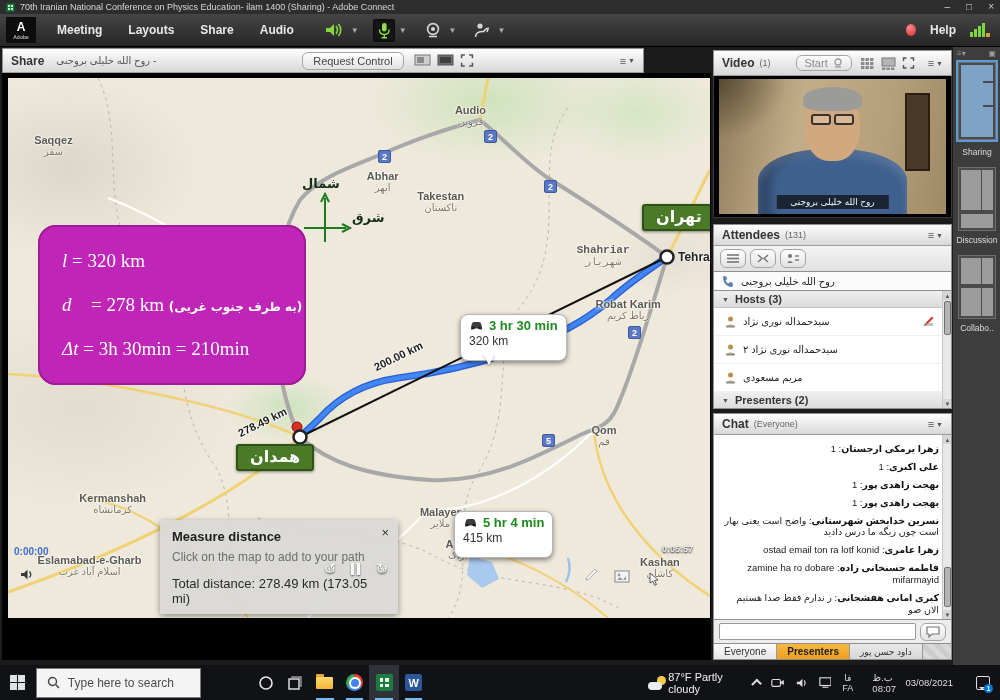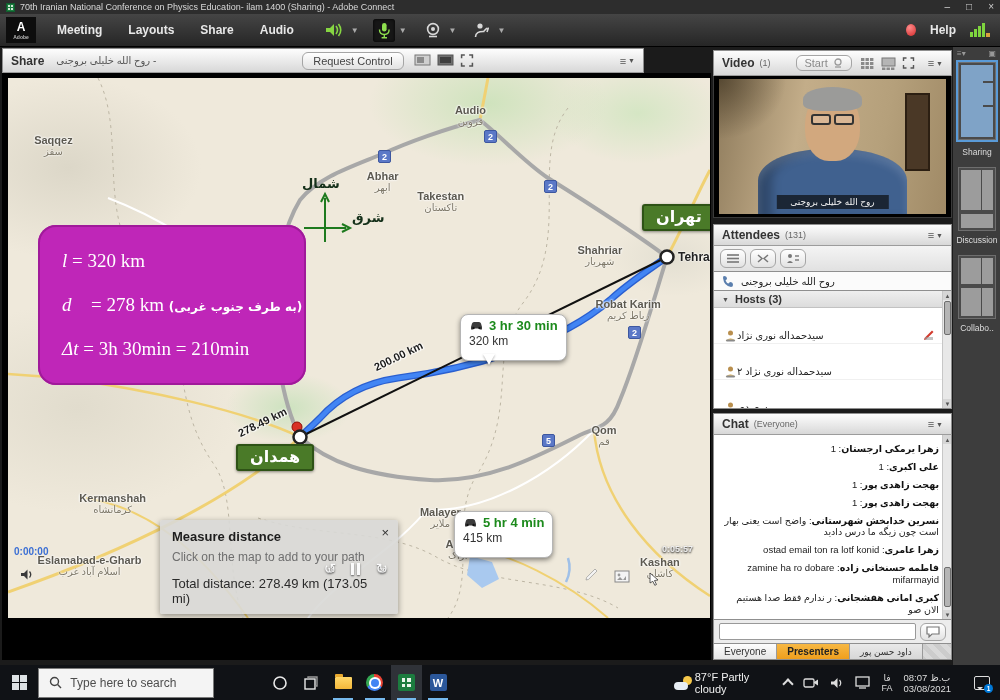--- a/index.html
+++ b/index.html
@@ -128,21 +128,21 @@
                border:1px solid #8f8f8f;border-top:none;display:flex;align-items:center;gap:4px;padding:0 6px;}
   .att-toolbar .hbtn{width:26px;height:19px;}
   .att-active{left:713px;top:272px;width:239px;height:19px;background:#fbfbfb;border:1px solid #8f8f8f;border-top:none;
               display:flex;align-items:center;gap:6px;padding:0 8px;}
   .att-name{font-size:10px;color:#222;direction:rtl;}
   .att-list{left:713px;top:291px;width:239px;height:118px;background:#fff;border:1px solid #8f8f8f;border-top:none;
             overflow:hidden;}
   .att-sec{height:17px;background:linear-gradient(#efefef,#dcdcdc);border-bottom:1px solid #c2c2c2;
            display:flex;align-items:center;gap:6px;padding:0 8px;font-size:11px;font-weight:bold;color:#333;}
   .att-sec .caret{font-size:7px;color:#555;}
-  .att-row{height:16px;display:flex;align-items:center;gap:0;padding:0 16px 0 10px;border-bottom:1px solid #f0f0f0;margin-top:20px;}
+  .att-row{height:28px;display:flex;align-items:center;gap:6px;padding:0 16px 0 10px;border-bottom:1px solid #f0f0f0;}
   .att-badge{margin-left:auto;}
   .vscroll{position:absolute;right:0;top:0;bottom:0;width:9px;background:#e8e8e8;border-left:1px solid #c7c7c7;}
   .vscroll .ar{position:absolute;left:0;width:9px;height:9px;background:#d6d6d6;color:#555;font-size:6px;
                display:flex;align-items:center;justify-content:center;}
   .vscroll .thumb{position:absolute;left:1px;width:7px;background:#b5b5b5;border-radius:2px;}
 
   .chat-header{left:713px;top:413px;width:239px;height:22px;}
   .chat-body{left:713px;top:435px;width:239px;height:185px;background:#fff;border:1px solid #8f8f8f;border-top:none;
              padding:8px 12px 4px 8px;overflow:hidden;position:absolute;}
   .chat-msg{font-size:9.5px;color:#222;margin-bottom:6px;direction:rtl;text-align:right;line-height:1.25;}
@@ -188,21 +188,21 @@
   .connect-ico span{background:#eaf5ec;}
   .word-ico{width:17px;height:17px;background:#2b579a;border-radius:2px;color:#fff;font-size:11px;font-weight:bold;
             display:flex;align-items:center;justify-content:center;}
   .tb-weather{display:flex;align-items:center;gap:6px;margin-left:220px;font-size:11px;color:#f0f0f0;}
   .wx-ico{position:relative;width:18px;height:14px;}
   .wx-ico .sun{position:absolute;left:9px;top:0;width:9px;height:9px;border-radius:50%;background:#f7c94b;}
   .wx-ico .cloud{position:absolute;left:0;bottom:0;width:14px;height:8px;border-radius:6px;background:#e8eef4;}
   .tray{margin-left:16px;display:flex;align-items:center;gap:11px;color:#ddd;}
   .chev{width:8px;height:8px;border-left:2px solid #ddd;border-top:2px solid #ddd;transform:rotate(45deg);margin-top:3px;}
   .lang{display:flex;flex-direction:column;align-items:center;font-size:9px;line-height:10px;}
-  .clock{display:flex;flex-direction:column;align-items:flex-start;font-size:9.5px;line-height:11px;}
+  .clock{display:flex;flex-direction:row;align-items:center;font-size:9.5px;line-height:11px;margin-left:8px;}
   .notif{margin:0 10px 0 12px;position:relative;width:16px;height:14px;border:1px solid #ddd;border-radius:2px;}
   .notif::before{content:"";position:absolute;left:2px;bottom:-4px;border:3px solid transparent;border-top-color:#ddd;}
   .notif b{position:absolute;right:-4px;bottom:-4px;width:9px;height:9px;border-radius:50%;background:#0078d7;
            color:#fff;font-size:6.5px;display:flex;align-items:center;justify-content:center;}
   input{font-family:inherit;}
 </style>
 </head>
 <body>
 
 <div class="stage">
@@ -357,21 +357,21 @@
           <div class="town-fa">قزوین</div>
         </div>
         <div class="town" style="left: 362px; top: 92px;">
           <div class="town-en">Abhar</div>
           <div class="town-fa">ابهر</div>
         </div>
         <div class="town" style="left: 414px; top: 112px;">
           <div class="town-en">Takestan</div>
           <div class="town-fa">تاکستان</div>
         </div>
-        <div class="town" style="left: 574px; top: 166px;">
+        <div class="town" style="left: 574px; top: 166px; font-family: Liberation Mono, monospace;">
           <div class="town-en">Shahriar</div>
           <div class="town-fa">شهریار</div>
         </div>
         <div class="town" style="left: 594px; top: 220px;">
           <div class="town-en">Robat Karim</div>
           <div class="town-fa">رباط کریم</div>
         </div>
         <div class="town" style="left: 586px; top: 346px;">
           <div class="town-en">Qom</div>
           <div class="town-fa">قم</div>

